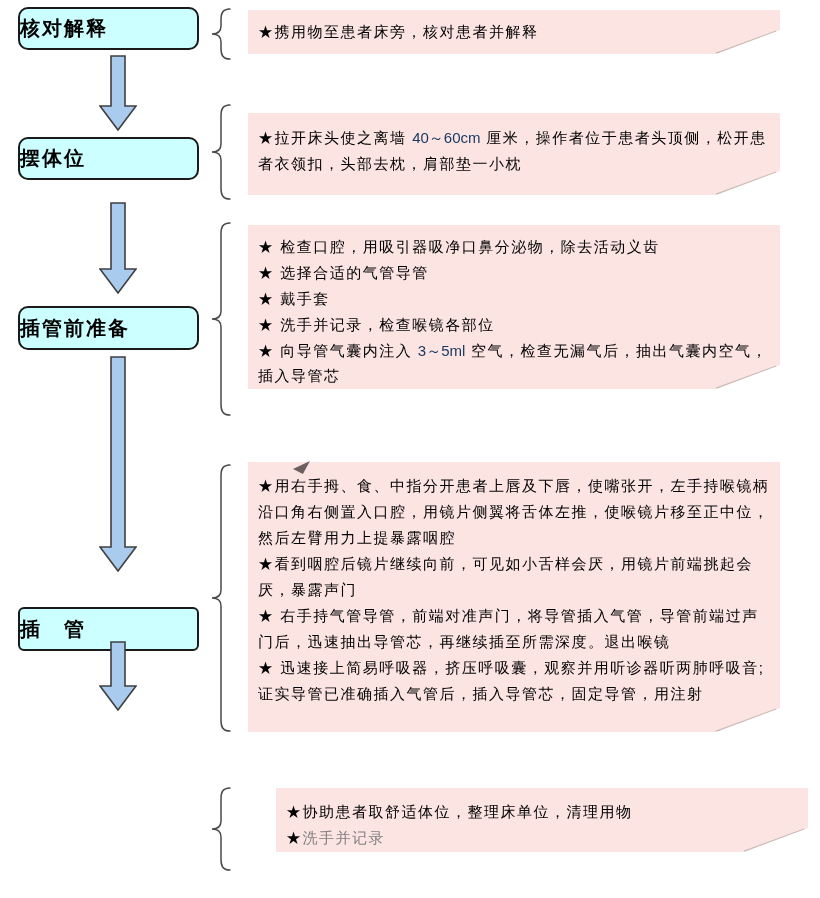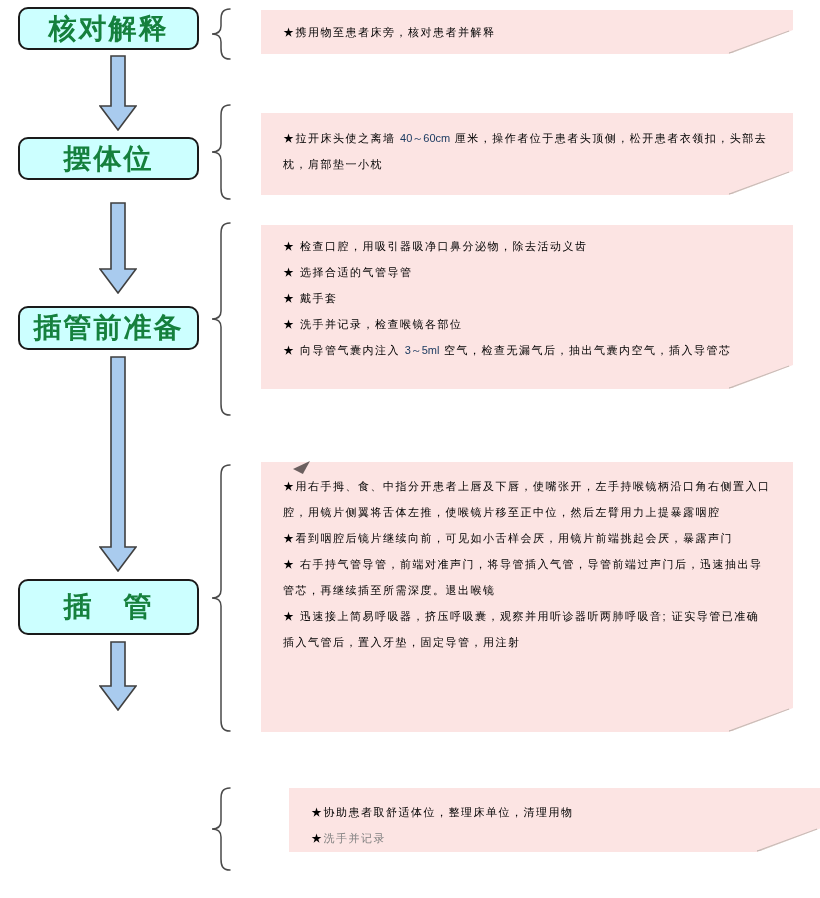--- a/index.html
+++ b/index.html
@@ -7,30 +7,30 @@
     --number-blue:#17375e; --gray-text:#808080; --fold-fill:#d9cdc7;
   }
   *{margin:0;padding:0;box-sizing:border-box;}
   body{background:#ffffff;font-family:"Liberation Sans", sans-serif;}
   .canvas{position:relative;width:820px;height:898px;background:#ffffff;overflow:hidden;}
 
   .step-box{
     position:absolute;left:18px;width:181px;
     background:var(--box-fill);
     border:2px solid #1a1a1a;border-radius:10px;
-    display:flex;align-items:center;justify-content:center;
-    font-weight:bold;font-size:28px;letter-spacing:2px;color:#15803d;
+    display:flex;align-items:center;justify-content:flex-start;
+    font-weight:bold;font-size:20px;letter-spacing:2px;color:#000000;
   }
   .arrow{position:absolute;left:99px;width:38px;}
   .brace{position:absolute;left:208px;width:26px;}
   .note{
-    position:absolute;left:261px;width:532px;
+    position:absolute;left:248px;width:532px;
     background:var(--note-fill);
-    font-size:11px;line-height:26px;letter-spacing:1.5px;color:#000;
-    padding:10px 22px;
+    font-size:15px;line-height:26px;letter-spacing:1.5px;color:#000;
+    padding:10px 10px;
     clip-path:polygon(0 0,100% 0,100% calc(100% - 24px),calc(100% - 64px) 100%,0 100%);
   }
   .note-line{min-height:26px;}
   .fold{position:absolute;right:0;bottom:0;width:66px;height:26px;}
   .num-blue{color:var(--number-blue);letter-spacing:0;}
   .gray-seg{color:var(--gray-text);}
   .cursor{
     position:absolute;left:293px;top:461px;width:17px;height:13px;
     background:#463d3d;opacity:.8;
     clip-path:polygon(0% 62%,100% 0%,58% 100%);
@@ -43,21 +43,21 @@
 
   <div class="step-box" style="top:7px;height:43px;">
     <span>核对解释</span>
   </div>
   <div class="step-box" style="top:137px;height:43px;">
     <span>摆体位</span>
   </div>
   <div class="step-box" style="top:306px;height:44px;">
     <span>插管前准备</span>
   </div>
-  <div class="step-box" style="top:579px;height:56px;">
+  <div class="step-box" style="top:607px;height:44px;border-radius:6px;">
     <span>插　管</span>
   </div>
 
   <svg class="arrow" style="top:55px;" width="38" height="76" viewBox="0 0 38 76">
     <path d="M12,1 L26,1 L26,51 L37,51 L19,75 L1,51 L12,51 Z" fill="var(--arrow-fill)" stroke="#3f3f3f" stroke-width="1.6"></path>
   </svg>
   <svg class="arrow" style="top:202px;" width="38" height="92" viewBox="0 0 38 92">
     <path d="M12,1 L26,1 L26,67 L37,67 L19,91 L1,67 L12,67 Z" fill="var(--arrow-fill)" stroke="#3f3f3f" stroke-width="1.6"></path>
   </svg>
   <svg class="arrow" style="top:356px;" width="38" height="216" viewBox="0 0 38 216">
@@ -126,21 +126,21 @@
     <div class="note-line">
       <span>★用右手拇、食、中指分开患者上唇及下唇，使嘴张开，左手持喉镜柄沿口角右侧置入口腔，用镜片侧翼将舌体左推，使喉镜片移至正中位，然后左臂用力上提暴露咽腔</span>
     </div>
     <div class="note-line">
       <span>★看到咽腔后镜片继续向前，可见如小舌样会厌，用镜片前端挑起会厌，暴露声门</span>
     </div>
     <div class="note-line">
       <span>★ 右手持气管导管，前端对准声门，将导管插入气管，导管前端过声门后，迅速抽出导管芯，再继续插至所需深度。退出喉镜</span>
     </div>
     <div class="note-line">
-      <span>★ 迅速接上简易呼吸器，挤压呼吸囊，观察并用听诊器听两肺呼吸音; 证实导管已准确插入气管后，置入牙垫，固定导管，用注射</span>
+      <span>★ 迅速接上简易呼吸器，挤压呼吸囊，观察并用听诊器听两肺呼吸音; 证实导管已准确插入气管后，插入导管芯，固定导管，用注射</span>
     </div>
     <svg class="fold" viewBox="0 0 66 26">
       <path d="M2,25 L62,3 L54,20 Z" fill="var(--fold-fill)" stroke="#bfb3ad" stroke-width="0.8"></path>
     </svg>
   </div>
 
   <div class="note" style="top:788px;height:64px;padding-top:11px;margin-left:28px;">
     <div class="note-line">
       <span>★协助患者取舒适体位，整理床单位，清理用物</span>
     </div>

